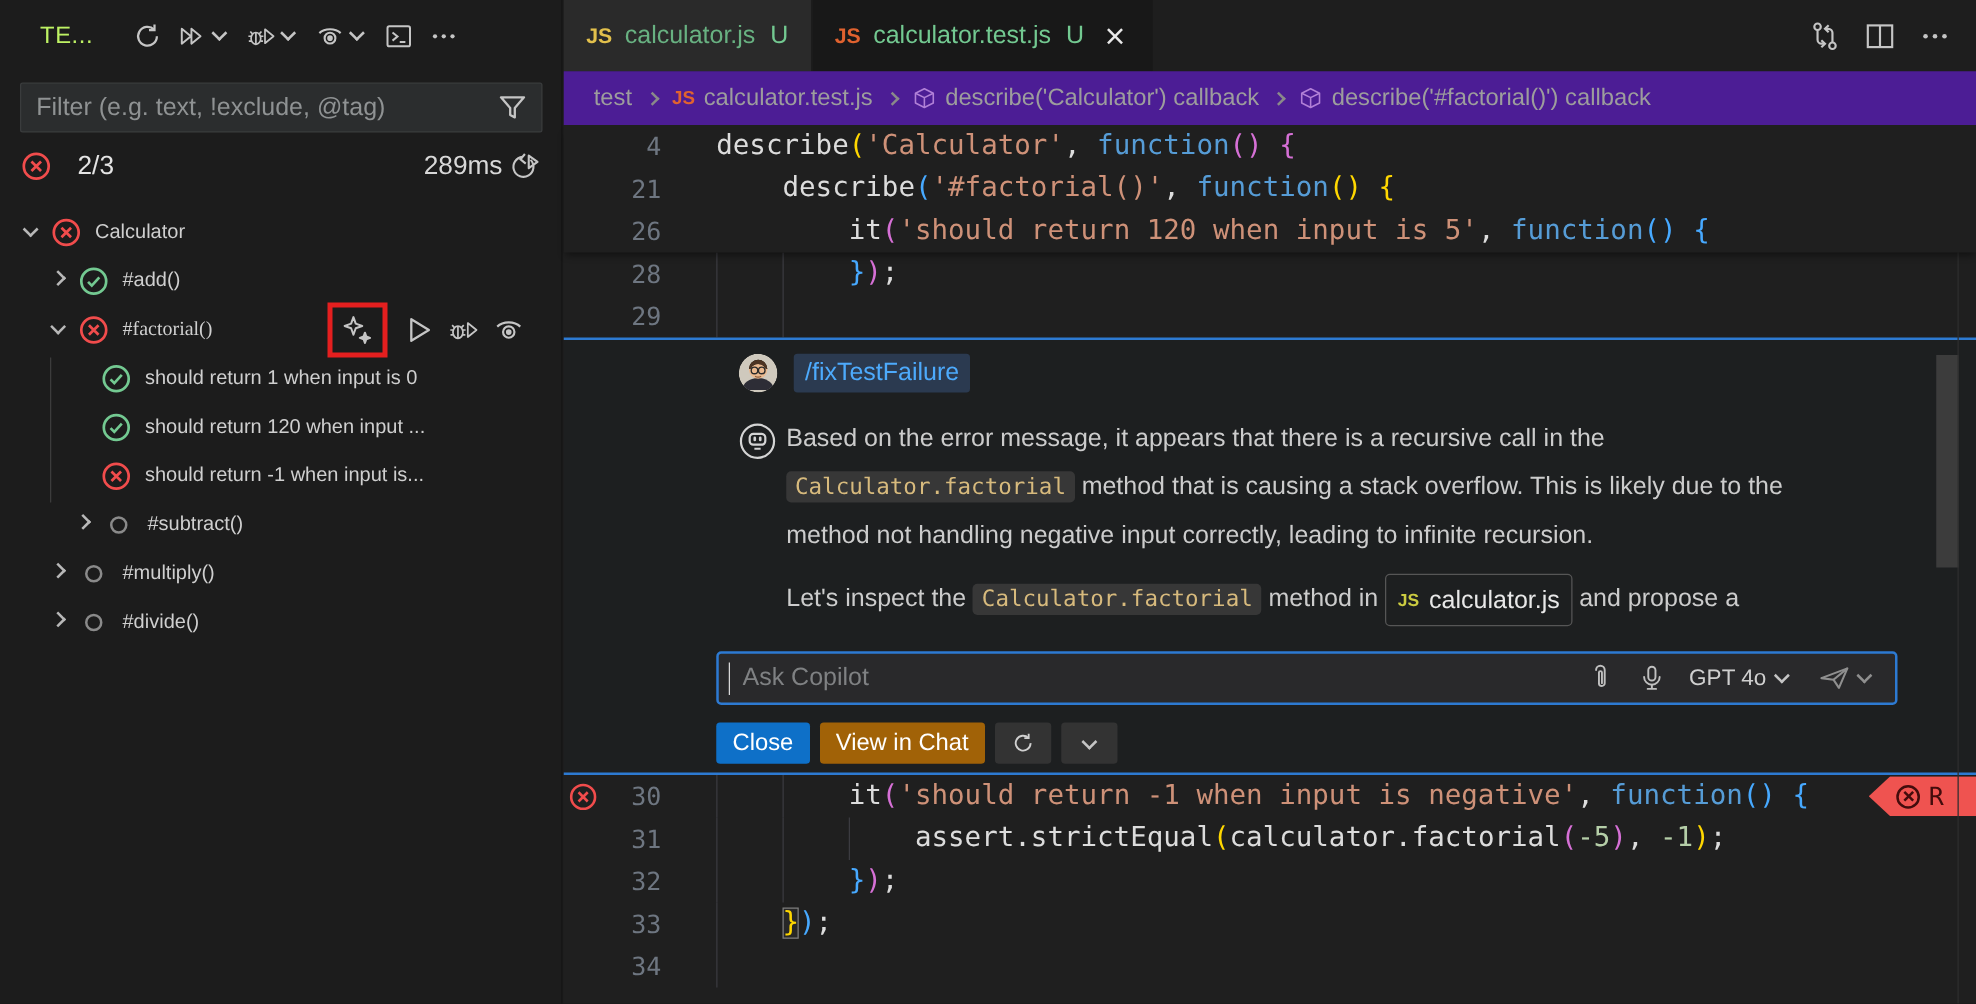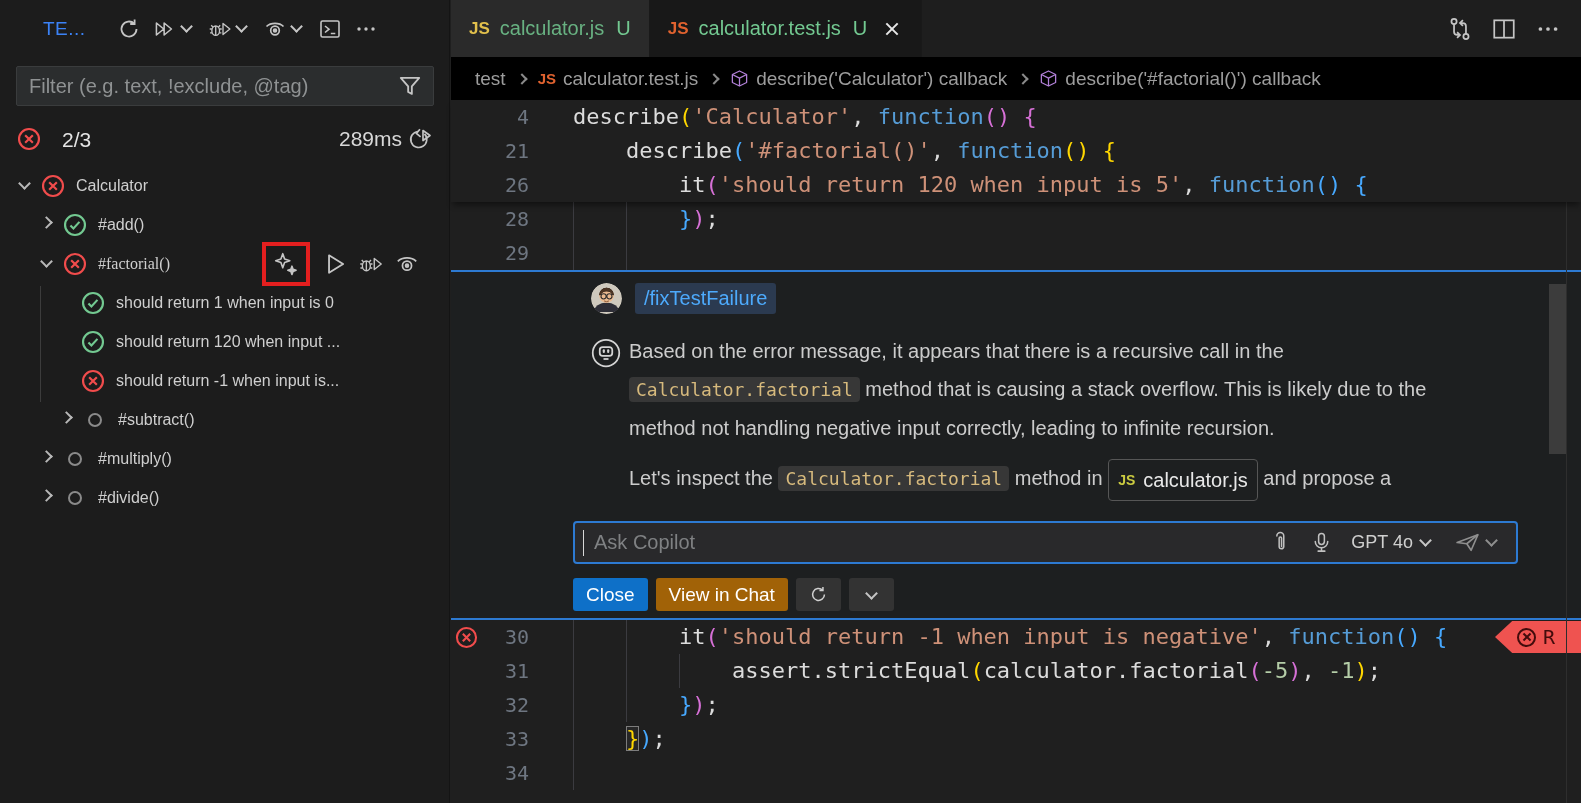--- a/index.html
+++ b/index.html
@@ -3,34 +3,34 @@
 <meta charset="utf-8">
 <style>
   * { margin:0; padding:0; box-sizing:border-box; }
   html,body { background:#191919; }
   #stage { position:relative; width:1581px; height:803px; overflow:hidden;
            font-family:"Liberation Sans", sans-serif; color:#cccccc; background:#1f1f1f; }
 
   
   #panel { position:absolute; left:0; top:0; width:450px; height:803px; background:#1c1c1c; border-right:1px solid #141414; }
   #panel-header { position:absolute; left:0; top:0; width:100%; height:57px; display:flex; align-items:center; }
-  #panel-title { margin-left:43px; font-size:19px; color:#3b82f6; letter-spacing:.5px; }
+  #panel-title { margin-left:32px; font-size:19px; color:#bef264; letter-spacing:.5px; }
   .ph-icons { display:flex; align-items:center; margin-left:26px; gap:2px; }
   .icon-btn { display:inline-flex; align-items:center; justify-content:center; width:34px; height:34px; color:#c5c5c5; border-radius:5px; }
   .icon-btn svg { width:24px; height:24px; }
   .chev { width:9px; height:9px; border-right:2px solid #c5c5c5; border-bottom:2px solid #c5c5c5; transform:rotate(45deg); display:inline-block; margin:0 6px 4px 0; }
   .chev.right { transform:rotate(-45deg); }
   .drop { display:inline-flex; align-items:center; margin-right:4px; }
 
   #filter-box { position:absolute; left:16px; top:66px; width:418px; height:40px; background:#2b2d2e; border:1px solid #3a3c3d; border-radius:2px; display:flex; align-items:center; }
   #filter-input { flex:1; background:transparent; border:none; outline:none; color:#d0d0d0; font-size:20px; padding:0 12px; font-family:"Liberation Sans",sans-serif; }
   #filter-input::placeholder { color:#8f9293; }
   #filter-funnel { width:26px; height:26px; margin-right:10px; color:#c5c5c5; }
 
-  #results-row { position:absolute; left:16px; top:114px; width:418px; height:38px; display:flex; align-items:flex-end; }
+  #results-row { position:absolute; left:16px; top:114px; width:418px; height:38px; display:flex; align-items:center; }
   #results-count { font-size:21px; color:#e4e4e4; margin-left:10px; }
   #results-right { margin-left:auto; display:flex; align-items:center; gap:6px; font-size:21px; color:#d8d8d8; }
   #results-right svg { width:26px; height:26px; color:#c5c5c5; }
 
   #test-tree { position:absolute; left:0; top:166px; width:450px; }
   .tree-row { position:relative; height:39px; display:flex; align-items:center; font-size:16px; color:#cfcfcf; }
   .tree-chev { width:26px; display:inline-flex; justify-content:center; }
   .tree-ico { width:26px; height:26px; margin-right:10px; flex:none; display:inline-flex; align-items:center; justify-content:center; }
   .tree-ico svg { width:24px; height:24px; }
   .tree-none { width:14px; height:14px; border:2px solid #8a8a8a; border-radius:50%; }
@@ -47,21 +47,21 @@
   .tab { height:57px; display:flex; align-items:center; padding:0 18px; font-size:20px; border-right:1px solid #191919; }
   .tab .jsbadge { font-weight:bold; font-size:17px; margin-right:10px; }
   .tab .fname { color:#73c991; }
   .tab .ubadge { color:#73c991; margin-left:12px; }
   .tab-close { margin-left:14px; width:22px; height:22px; position:relative; }
   .tab-close::before,.tab-close::after { content:""; position:absolute; left:10px; top:3px; width:2px; height:16px; background:#e8e8e8; }
   .tab-close::before { transform:rotate(45deg); } .tab-close::after { transform:rotate(-45deg); }
   #tab-actions { margin-left:auto; display:flex; align-items:center; gap:10px; padding-right:16px; }
   #tab-actions .icon-btn svg { width:26px; height:26px; }
 
-  #crumbs { position:absolute; left:0; top:57px; width:100%; height:43px; display:flex; align-items:center; font-size:19px; color:#9d9d9d; padding-left:24px; background:#000000; }
+  #crumbs { position:absolute; left:0; top:57px; width:100%; height:43px; display:flex; align-items:center; font-size:19px; color:#9d9d9d; padding-left:24px; background:#4c1d95; }
   .crumb { display:flex; align-items:center; }
   .crumb .cico { margin-right:7px; display:inline-flex; }
   .crumb .jsbadge { font-weight:bold; font-size:15px; color:#e0622f; }
   .crumb-sep { width:8px; height:8px; border-right:2px solid #8a8a8a; border-bottom:2px solid #8a8a8a; transform:rotate(-45deg); margin:0 12px; }
 
   
   .codeblock { position:relative; width:100%; }
   .code-row { position:relative; height:34px; display:flex; align-items:center; }
   .glyph { width:30px; height:34px; flex:none; display:flex; align-items:center; justify-content:center; }
   .glyph svg { width:23px; height:23px; }

